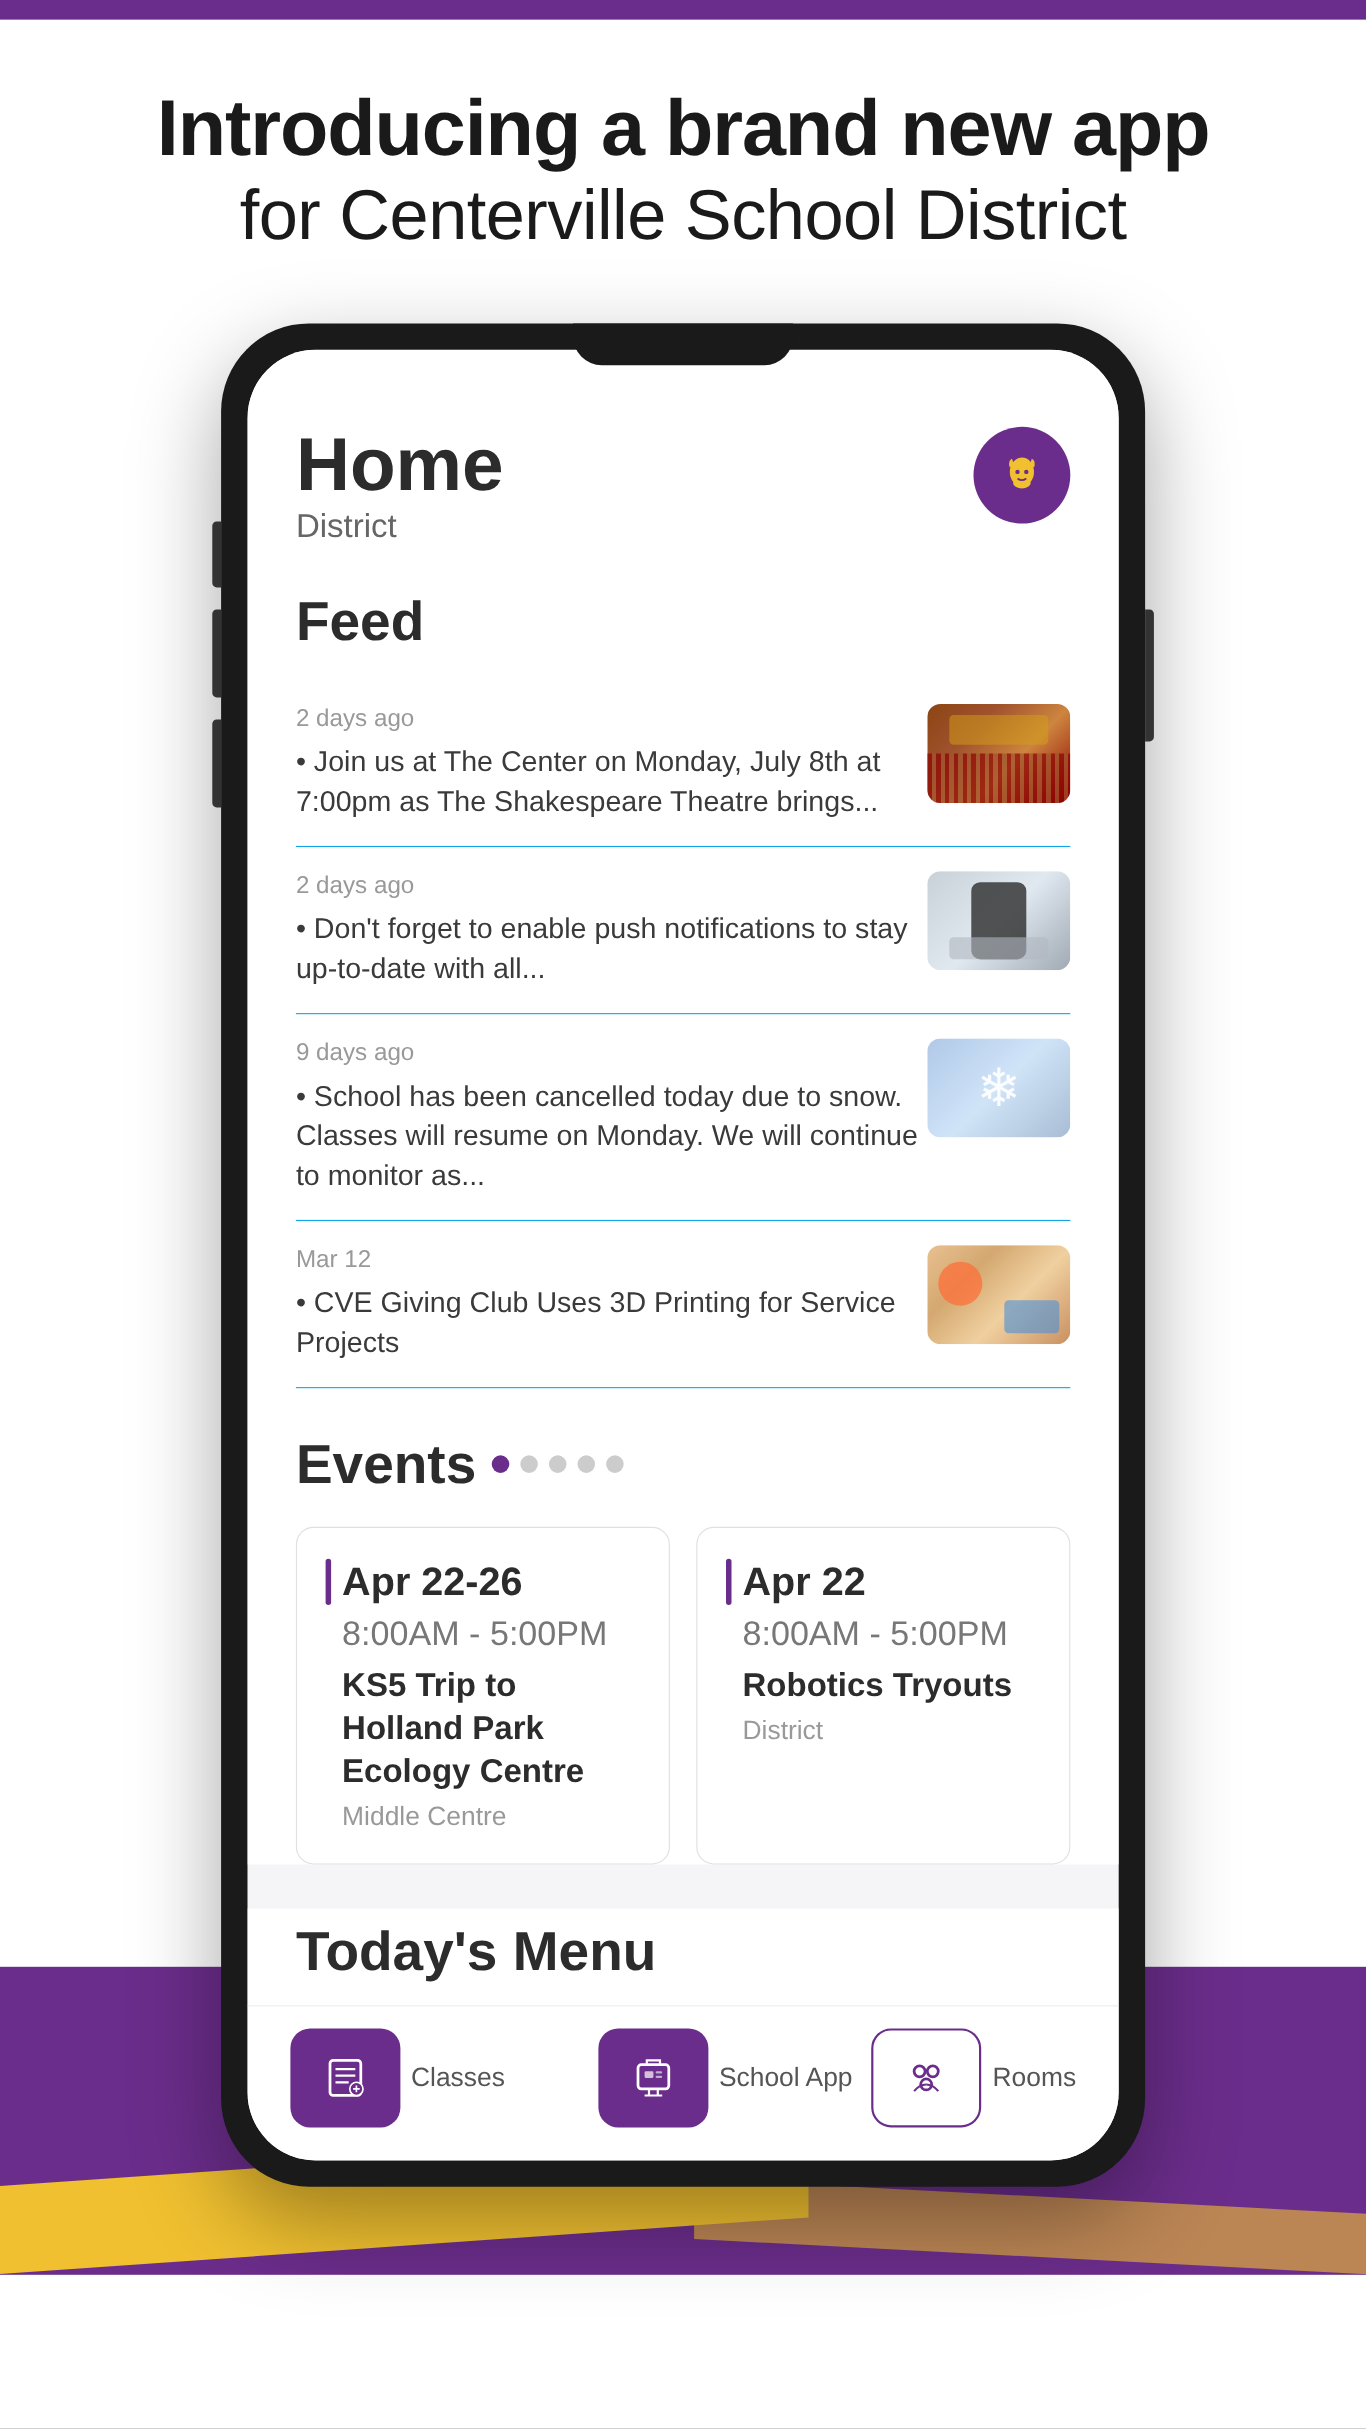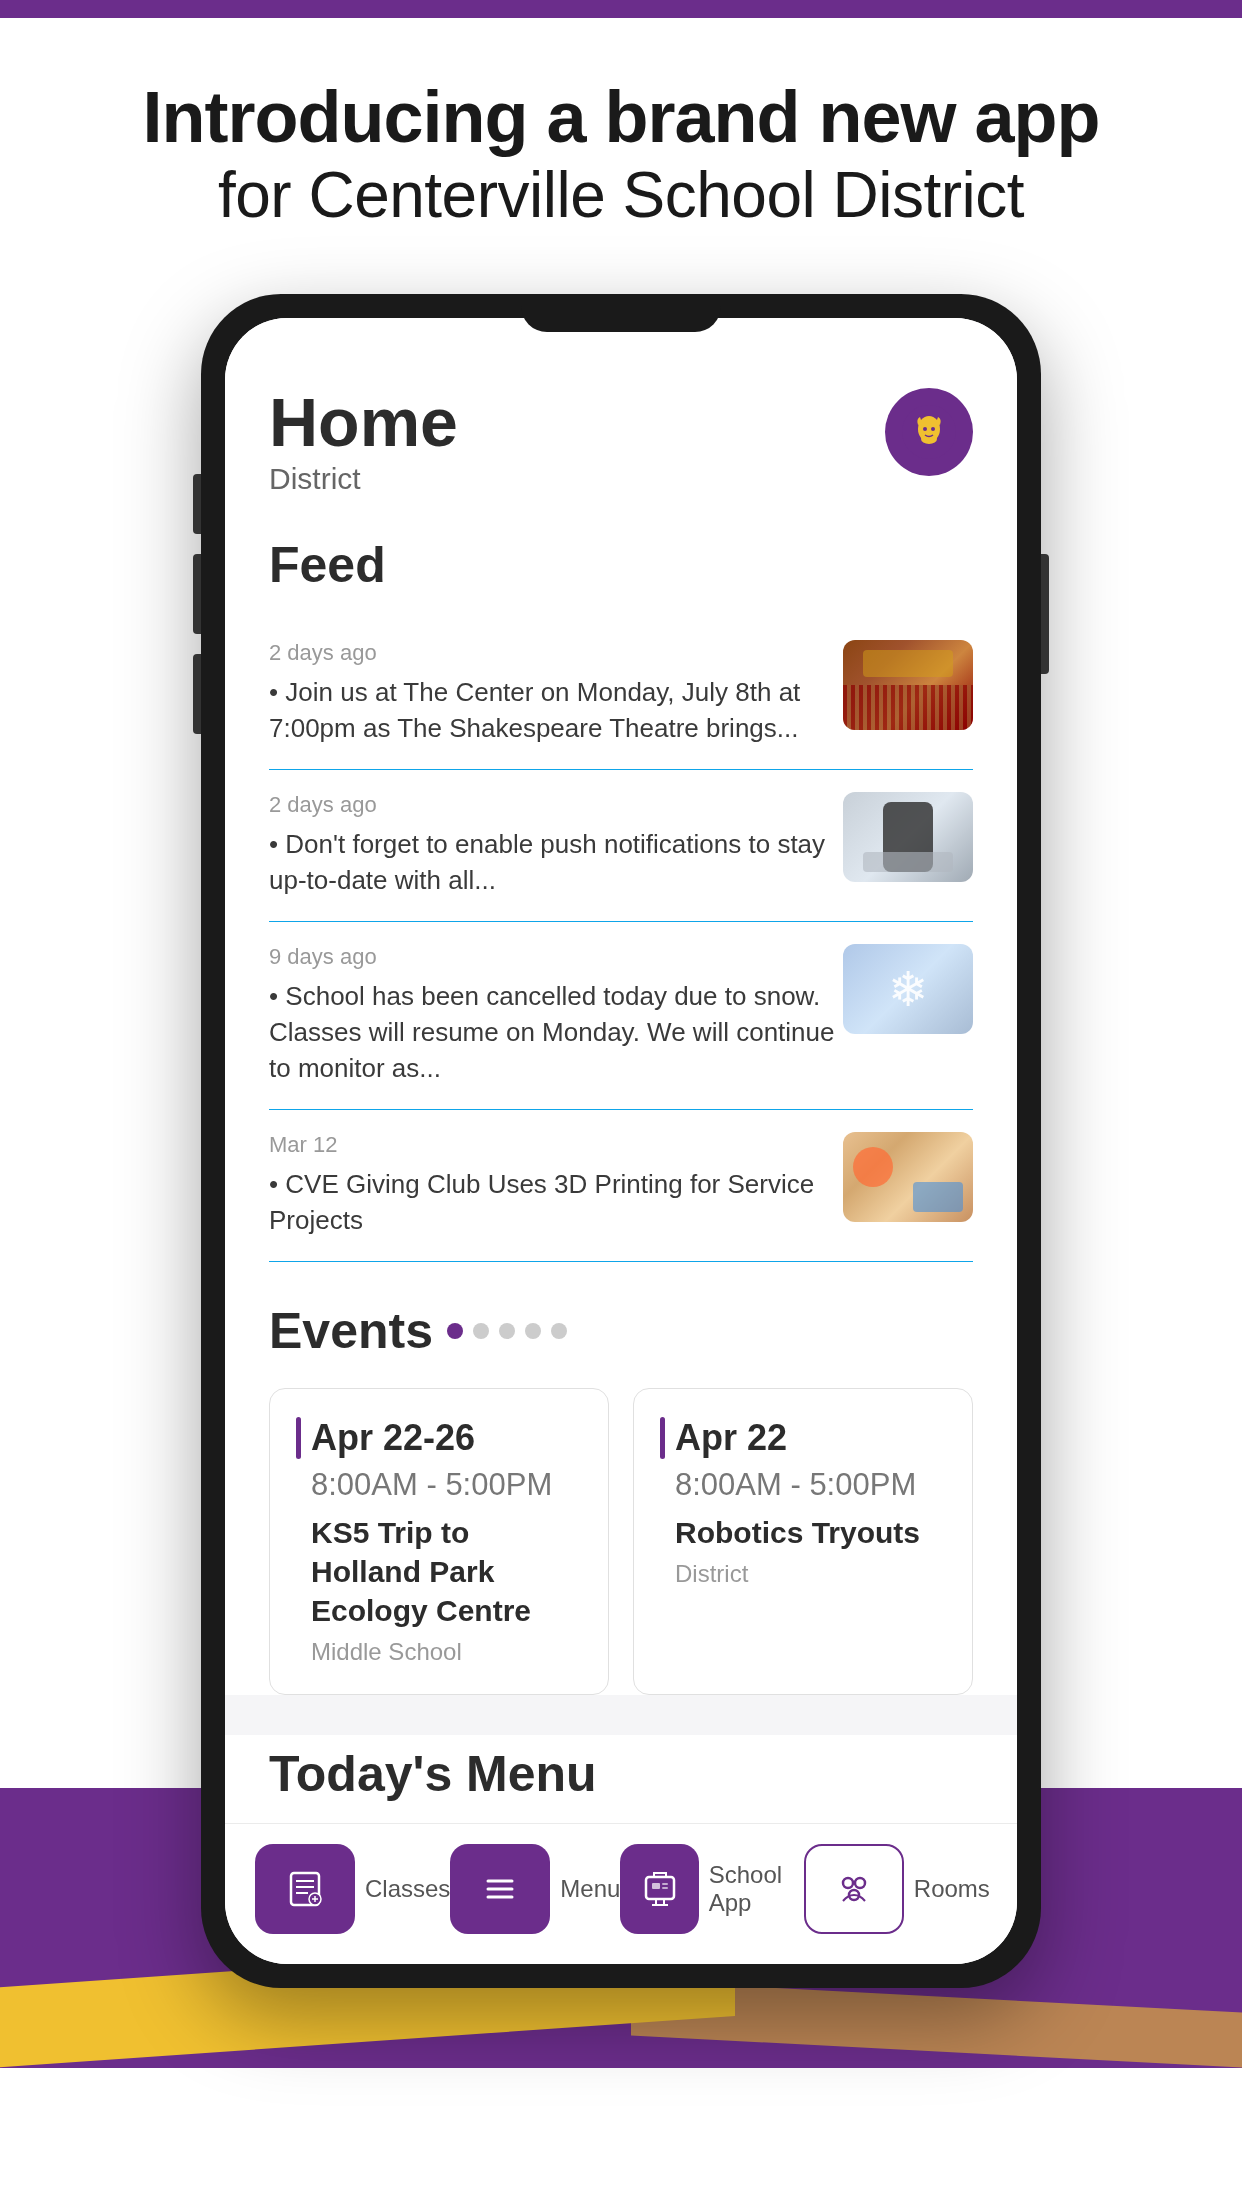--- a/index.html
+++ b/index.html
@@ -542,21 +542,21 @@
 
           <div class="events-cards">
 
             <div class="event-card">
               <div class="event-date-line">
                 <div class="event-bar"></div>
                 <div class="event-date">Apr 22-26</div>
               </div>
               <div class="event-time">8:00AM  -  5:00PM</div>
               <div class="event-name">KS5 Trip to Holland Park Ecology Centre</div>
-              <div class="event-location">Middle School</div>
+              <div class="event-location">Middle Centre</div>
             </div>
 
             <div class="event-card">
               <div class="event-date-line">
                 <div class="event-bar"></div>
                 <div class="event-date">Apr 22</div>
               </div>
               <div class="event-time">8:00AM  -  5:00PM</div>
               <div class="event-name">Robotics Tryouts</div>
               <div class="event-location">District</div>
@@ -577,30 +577,20 @@
                 <line x1="13" y1="20" x2="31" y2="20" stroke="white" stroke-width="2"></line>
                 <line x1="13" y1="26" x2="25" y2="26" stroke="white" stroke-width="2"></line>
                 <circle cx="32" cy="32" r="6" fill="#6b2d8b" stroke="white" stroke-width="1.5"></circle>
                 <line x1="29" y1="32" x2="35" y2="32" stroke="white" stroke-width="1.5"></line>
                 <line x1="32" y1="29" x2="32" y2="35" stroke="white" stroke-width="1.5"></line>
               </svg>
             </div>
             <div class="nav-label">Classes</div>
           </div>
 
-          <div class="nav-item">
-            <div class="nav-icon-bg">
-              <svg width="44" height="44" viewBox="0 0 44 44" fill="none">
-                <line x1="10" y1="14" x2="34" y2="14" stroke="white" stroke-width="3" stroke-linecap="round"></line>
-                <line x1="10" y1="22" x2="34" y2="22" stroke="white" stroke-width="3" stroke-linecap="round"></line>
-                <line x1="10" y1="30" x2="34" y2="30" stroke="white" stroke-width="3" stroke-linecap="round"></line>
-              </svg>
-            </div>
-            <div class="nav-label">Menu</div>
-          </div>
 
           <div class="nav-spacer"></div>
 
           <div class="nav-item">
             <div class="nav-icon-bg">
               <svg width="44" height="44" viewBox="0 0 44 44" fill="none">
                 <rect x="8" y="10" width="28" height="22" rx="3" stroke="white" stroke-width="2.5" fill="none"></rect>
                 <path d="M16 10 L16 6 L28 6 L28 10" stroke="white" stroke-width="2" fill="none"></path>
                 <rect x="14" y="16" width="8" height="6" rx="1" fill="white" opacity="0.7"></rect>
                 <rect x="24" y="16" width="6" height="2" rx="1" fill="white" opacity="0.6"></rect>

